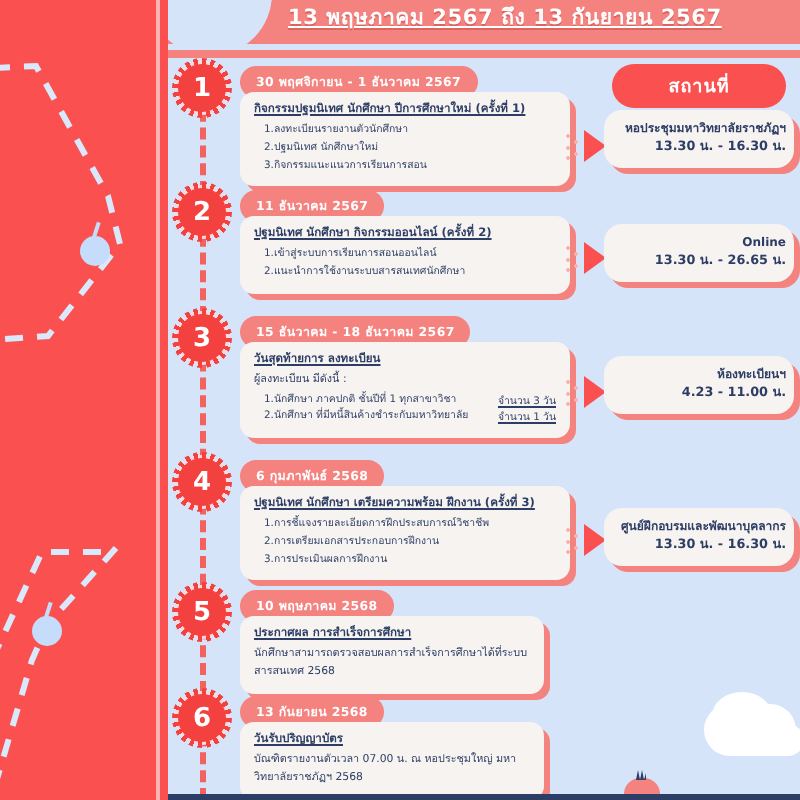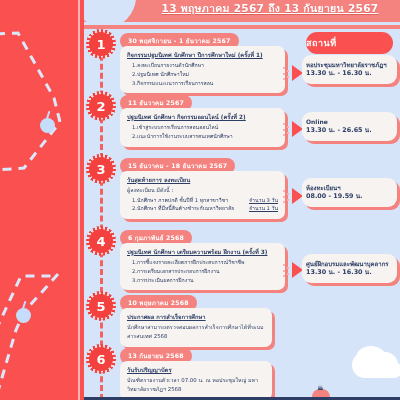--- a/index.html
+++ b/index.html
@@ -30,21 +30,21 @@
   }
 
   
   .banner{
     position:absolute;left:84px;top:0;right:0;height:22px;
     background:#f4827f;overflow:hidden;
   }
   .banner-title{
     position:absolute;left:60px;right:4px;top:0px;
     color:#ffffff;font-size:10.5px;font-weight:bold;letter-spacing:.3px;
-    text-decoration:underline;white-space:nowrap;text-align:center;
+    text-decoration:underline;white-space:nowrap;
     text-shadow:0 1px 0 rgba(180,40,40,.35);
   }
   .banner-notch{
     position:absolute;left:-10px;top:-34px;width:62px;height:62px;
     background:#d6e4fa;border-radius:50%;
   }
   .banner-bubble{
     position:absolute;left:18px;top:-30px;width:44px;height:42px;
     background:#f4827f;border-radius:0 0 22px 22px;
   }
@@ -114,28 +114,28 @@
       radial-gradient(circle 1px at 2px 9px,#ffb0ae 99%,transparent 100%),
       radial-gradient(circle 1px at 6px 12px,#ffb0ae 99%,transparent 100%),
       radial-gradient(circle 1px at 2px 14px,#ffb0ae 99%,transparent 100%);
   }
 
   
   .venue-head{
     position:absolute;
     background:#fb5050;color:#ffffff;
     font-size:9px;font-weight:bold;
-    border-radius:11px;text-align:left;
+    border-radius:11px;text-align:center;
     padding:4px 0;letter-spacing:.5px;
   }
   .venue-card{
     position:absolute;
     background:#f7f3f0;border-radius:9px;
     box-shadow:3px 3px 0 0 #f4827f;
-    text-align:left;padding:5px 4px;box-sizing:border-box;
+    text-align:right;padding:5px 4px;box-sizing:border-box;
   }
   .venue-card .v1{font-size:6px;font-weight:bold;color:#2c3e66;line-height:1.5;}
   .venue-card .v2{font-size:6.4px;font-weight:bold;color:#2c3e66;line-height:1.55;}
 
   
   .cloud{position:absolute;background:#ffffff;border-radius:50%;}
   .ground{position:absolute;left:84px;right:0;bottom:0;height:3px;background:#2c3e66;}
   .bush{position:absolute;bottom:3px;width:18px;height:8px;background:#f4827f;border-radius:9px 9px 0 0;}
   .bush:before{content:"";position:absolute;left:6px;top:-4px;width:5px;height:5px;background:#2c3e66;
     clip-path:polygon(0 100%,20% 0,40% 100%,60% 0,80% 100%,100% 30%,100% 100%);}
@@ -218,21 +218,21 @@
         </div>
         <div class="row-split">
           <span class="card-li">2.นักศึกษา ที่มีหนี้สินค้างชำระกับมหาวิทยาลัย</span>
           <span class="rv">จำนวน 1 วัน</span>
         </div>
       </div>
       <div class="arrow" style="left:208px;top:32px;"></div>
       <div class="arrow-dots" style="left:198px;top:32px;"></div>
       <div class="venue-card" style="left:218px;top:22px;width:95px;">
         <div class="v1">ห้องทะเบียนฯ</div>
-        <div class="v2">08.00 - 19.59 น.</div>
+        <div class="v2">4.23 - 11.00 น.</div>
       </div>
     </div>
 
     <div class="row" style="top:197px;">
       <div class="badge" style="top:1px;">4</div>
       <div class="date-chip" style="left:36px;top:2px;">6 กุมภาพันธ์ 2568</div>
       <div class="card" style="left:36px;top:15px;width:165px;">
         <div class="card-title">ปฐมนิเทศ นักศึกษา เตรียมความพร้อม ฝึกงาน (ครั้งที่ 3)</div>
         <div class="card-li">1.การชี้แจงรายละเอียดการฝึกประสบการณ์วิชาชีพ</div>
         <div class="card-li">2.การเตรียมเอกสารประกอบการฝึกงาน</div>

